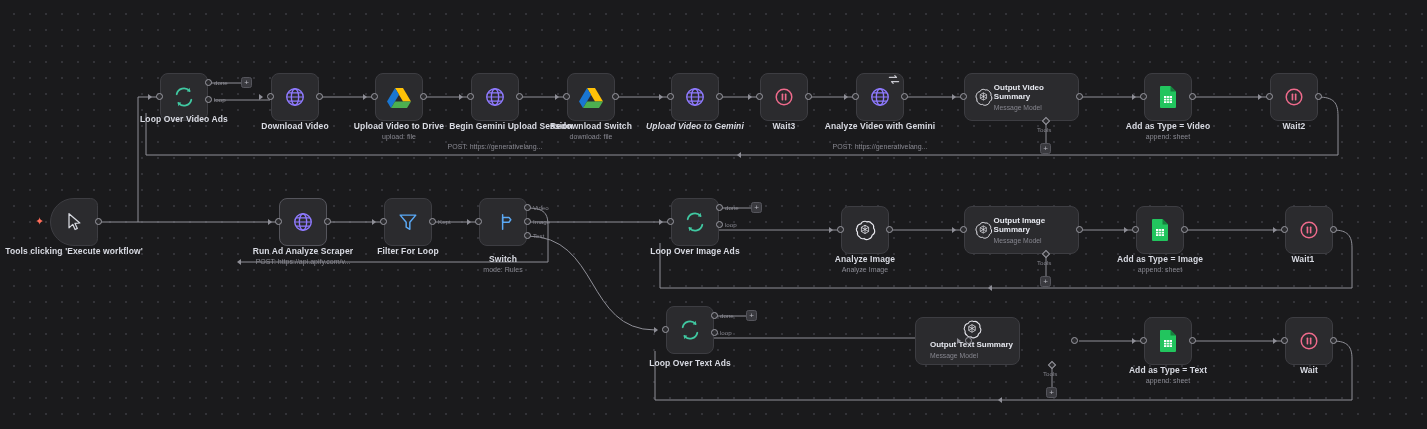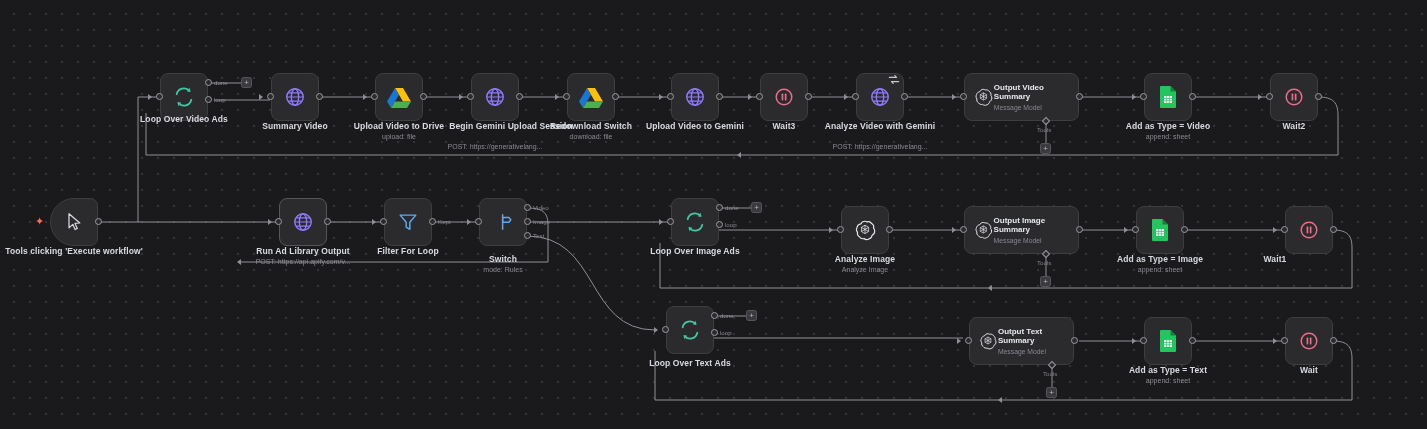--- a/index.html
+++ b/index.html
@@ -164,21 +164,21 @@
     <div class="nbox sq" style="left:271px;top:73px;">
       <svg width="22" height="22" viewBox="0 0 24 24">
         <circle cx="12" cy="12" r="9" fill="none" stroke="#8f7aff" stroke-width="1.5"></circle>
         <ellipse cx="12" cy="12" rx="4" ry="9" fill="none" stroke="#8f7aff" stroke-width="1.5"></ellipse>
         <path d="M3 12 H21 M4.2 7.5 H19.8 M4.2 16.5 H19.8" stroke="#8f7aff" stroke-width="1.3" fill="none"></path>
       </svg>
     </div>
     <div class="port" style="left:267px;top:93px;"></div>
     <div class="arrow r" style="left:259px;top:94px;"></div>
     <div class="port" style="left:316px;top:93px;"></div>
-    <div class="caption" style="left:220px;top:121px;">Summary Video</div>
+    <div class="caption" style="left:220px;top:121px;">Download Video</div>
   </div>
 
   <div class="node">
     <div class="nbox sq" style="left:375px;top:73px;">
       <svg width="24" height="21" viewBox="0 0 48 42">
         <path d="M16 2 L32 2 L48 29 L32 29 Z" fill="#ffc107"></path>
         <path d="M16 2 L0 29 L8 42 L24 15.5 Z" fill="#1976d2"></path>
         <path d="M8 42 L40 42 L48 29 L16 29 Z" fill="#4caf50"></path>
         <path d="M16 2 L24 15.5 L32 2 Z" fill="#f44336" opacity="0"></path>
       </svg>
@@ -224,21 +224,21 @@
     <div class="nbox sq" style="left:671px;top:73px;">
       <svg width="22" height="22" viewBox="0 0 24 24">
         <circle cx="12" cy="12" r="9" fill="none" stroke="#8f7aff" stroke-width="1.5"></circle>
         <ellipse cx="12" cy="12" rx="4" ry="9" fill="none" stroke="#8f7aff" stroke-width="1.5"></ellipse>
         <path d="M3 12 H21 M4.2 7.5 H19.8 M4.2 16.5 H19.8" stroke="#8f7aff" stroke-width="1.3" fill="none"></path>
       </svg>
     </div>
     <div class="port" style="left:667px;top:93px;"></div>
     <div class="arrow r" style="left:659px;top:94px;"></div>
     <div class="port" style="left:716px;top:93px;"></div>
-    <div class="caption" style="left:620px;top:121px;">Upload Video to Gemini</div>
+    <div class="caption" style="left:620px;top:121px;font-style:italic;">Upload Video to Gemini</div>
   </div>
 
   <div class="node">
     <div class="nbox sq" style="left:760px;top:73px;">
       <svg width="22" height="22" viewBox="0 0 24 24">
         <circle cx="12" cy="12" r="8.5" fill="none" stroke="#ef6b8c" stroke-width="1.6"></circle>
         <rect x="9.4" y="8.2" width="1.8" height="7.6" rx="0.7" fill="#ef6b8c"></rect>
         <rect x="12.9" y="8.2" width="1.8" height="7.6" rx="0.7" fill="#ef6b8c"></rect>
       </svg>
     </div>
@@ -326,21 +326,21 @@
     <div class="nbox sq outlined" style="left:279px;top:198px;">
       <svg width="22" height="22" viewBox="0 0 24 24">
         <circle cx="12" cy="12" r="9" fill="none" stroke="#8f7aff" stroke-width="1.5"></circle>
         <ellipse cx="12" cy="12" rx="4" ry="9" fill="none" stroke="#8f7aff" stroke-width="1.5"></ellipse>
         <path d="M3 12 H21 M4.2 7.5 H19.8 M4.2 16.5 H19.8" stroke="#8f7aff" stroke-width="1.3" fill="none"></path>
       </svg>
     </div>
     <div class="port" style="left:275px;top:218px;"></div>
     <div class="arrow r" style="left:268px;top:219px;"></div>
     <div class="port" style="left:324px;top:218px;"></div>
-    <div class="caption" style="left:228px;top:246px;">Run Ad Library Output</div>
+    <div class="caption" style="left:228px;top:246px;">Run Ad Analyze Scraper</div>
     <div class="subcap" style="left:218px;top:257px;">POST: https://api.apify.com/v...</div>
   </div>
 
   <div class="node">
     <div class="nbox sq" style="left:384px;top:198px;">
       <svg width="22" height="22" viewBox="0 0 24 24">
         <path d="M3.5 4.5 H20.5 L14 12.3 V20 L10 17.6 V12.3 Z" fill="none" stroke="#5ba9f5" stroke-width="1.6" stroke-linejoin="round"></path>
       </svg>
     </div>
     <div class="port" style="left:380px;top:218px;"></div>
@@ -450,21 +450,21 @@
     <div class="nbox sq" style="left:1285px;top:206px;">
       <svg width="22" height="22" viewBox="0 0 24 24">
         <circle cx="12" cy="12" r="8.5" fill="none" stroke="#ef6b8c" stroke-width="1.6"></circle>
         <rect x="9.4" y="8.2" width="1.8" height="7.6" rx="0.7" fill="#ef6b8c"></rect>
         <rect x="12.9" y="8.2" width="1.8" height="7.6" rx="0.7" fill="#ef6b8c"></rect>
       </svg>
     </div>
     <div class="port" style="left:1281px;top:226px;"></div>
     <div class="arrow r" style="left:1273px;top:227px;"></div>
     <div class="port" style="left:1330px;top:226px;"></div>
-    <div class="caption" style="left:1200px;top:254px;text-align:center;">Wait1</div>
+    <div class="caption" style="left:1228px;top:254px;text-align:center;">Wait1</div>
   </div>
 
   <div class="arrow l" style="left:988px;top:285px;"></div>
 
   <div class="node">
     <div class="nbox sq" style="left:666px;top:306px;">
       <svg width="22" height="22" viewBox="0 0 24 24">
         <path d="M4 9 A8 8 0 0 1 18 5.5" fill="none" stroke="#40c9a2" stroke-width="1.9" stroke-linecap="round"></path>
         <path d="M20 15 A8 8 0 0 1 6 18.5" fill="none" stroke="#40c9a2" stroke-width="1.9" stroke-linecap="round"></path>
         <path d="M18 2 L19 6 L15 6 Z" fill="#40c9a2"></path>
@@ -478,21 +478,21 @@
     <div class="port" style="left:711px;top:329px;"></div>
     <div class="portlbl" style="left:720px;top:329px;">loop</div>
     <svg style="position:absolute;left:717px;top:315px;" width="32" height="2">
         <path d="M0,1 L32,1" stroke="#8f8f97" stroke-width="1" fill="none"></path>
       </svg>
     <div class="plus" style="left:746px;top:310px;">+</div>
     <div class="caption" style="left:615px;top:358px;">Loop Over Text Ads</div>
   </div>
 
   <div class="node">
-    <div class="nbox wide" style="left:969px;top:317px;width:105px;">
+    <div class="nbox wide" style="left:915px;top:317px;width:105px;flex-direction:column;">
       <svg width="22" height="22" viewBox="0 0 24 24">
         <path d="M12 3.2c-1.9 0-3.5 1.1-4.2 2.7-1.8.2-3.3 1.5-3.7 3.3-.9 1.5-.8 3.5.4 5-.4 1.8.3 3.7 1.9 4.6 1 1.5 2.9 2.2 4.6 1.7 1.3 1.2 3.3 1.4 4.8.5 1.8-.4 3.1-1.9 3.3-3.7 1.6-.7 2.6-2.3 2.6-4.1 0-1.1-.4-2.2-1.1-3 .4-1.8-.3-3.7-1.9-4.6-1-1.5-2.9-2.2-4.6-1.7-.6-.4-1.4-.7-2.1-.7z" fill="none" stroke="#e9e9ef" stroke-width="1.15"></path>
         <path d="M12 7.2 L15.6 9.3 L15.6 13.5 L12 15.6 L8.4 13.5 L8.4 9.3 Z M12 7.2 L12 15.6 M8.4 9.3 L15.6 13.5 M15.6 9.3 L8.4 13.5" fill="none" stroke="#e9e9ef" stroke-width="0.9" opacity="0.85"></path>
       </svg>
       <div class="inner-txt">
         <div class="inner-title">Output Text Summary</div>
         <div class="inner-sub">Message Model</div>
       </div>
     </div>
     <div class="port" style="left:965px;top:337px;"></div>

